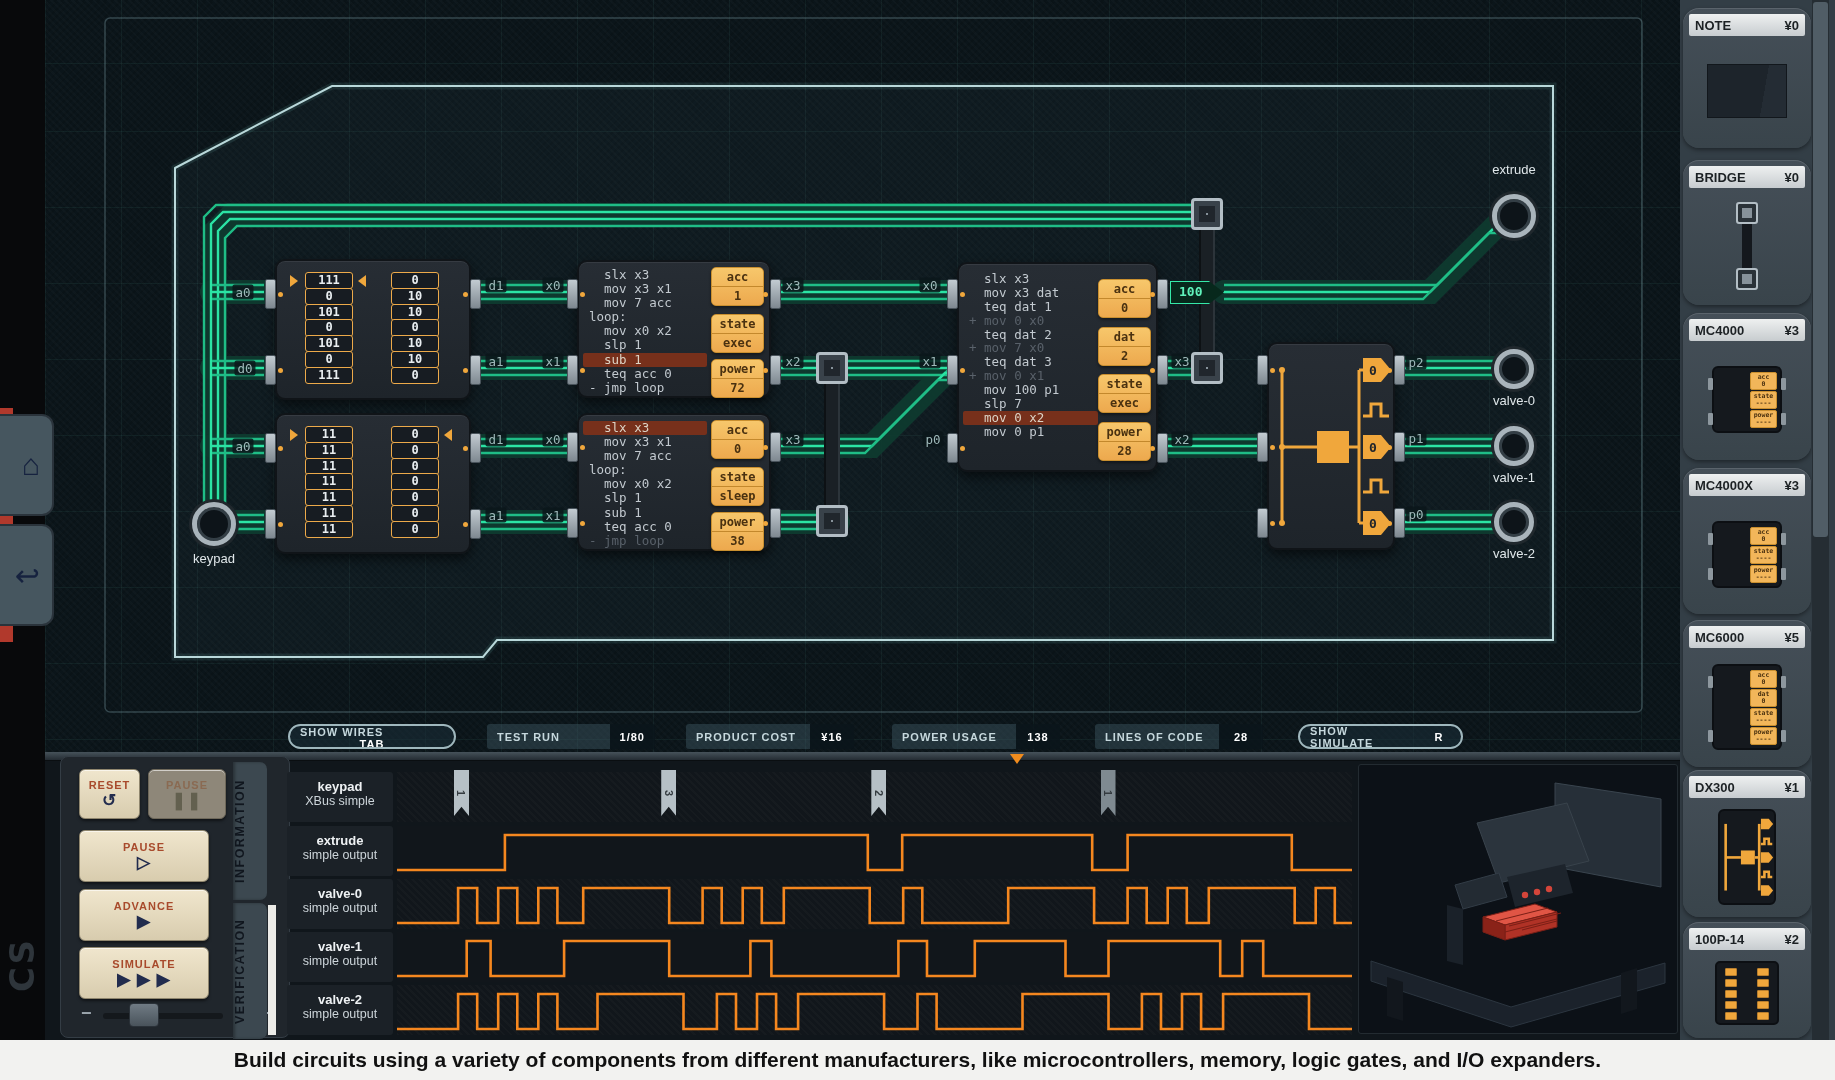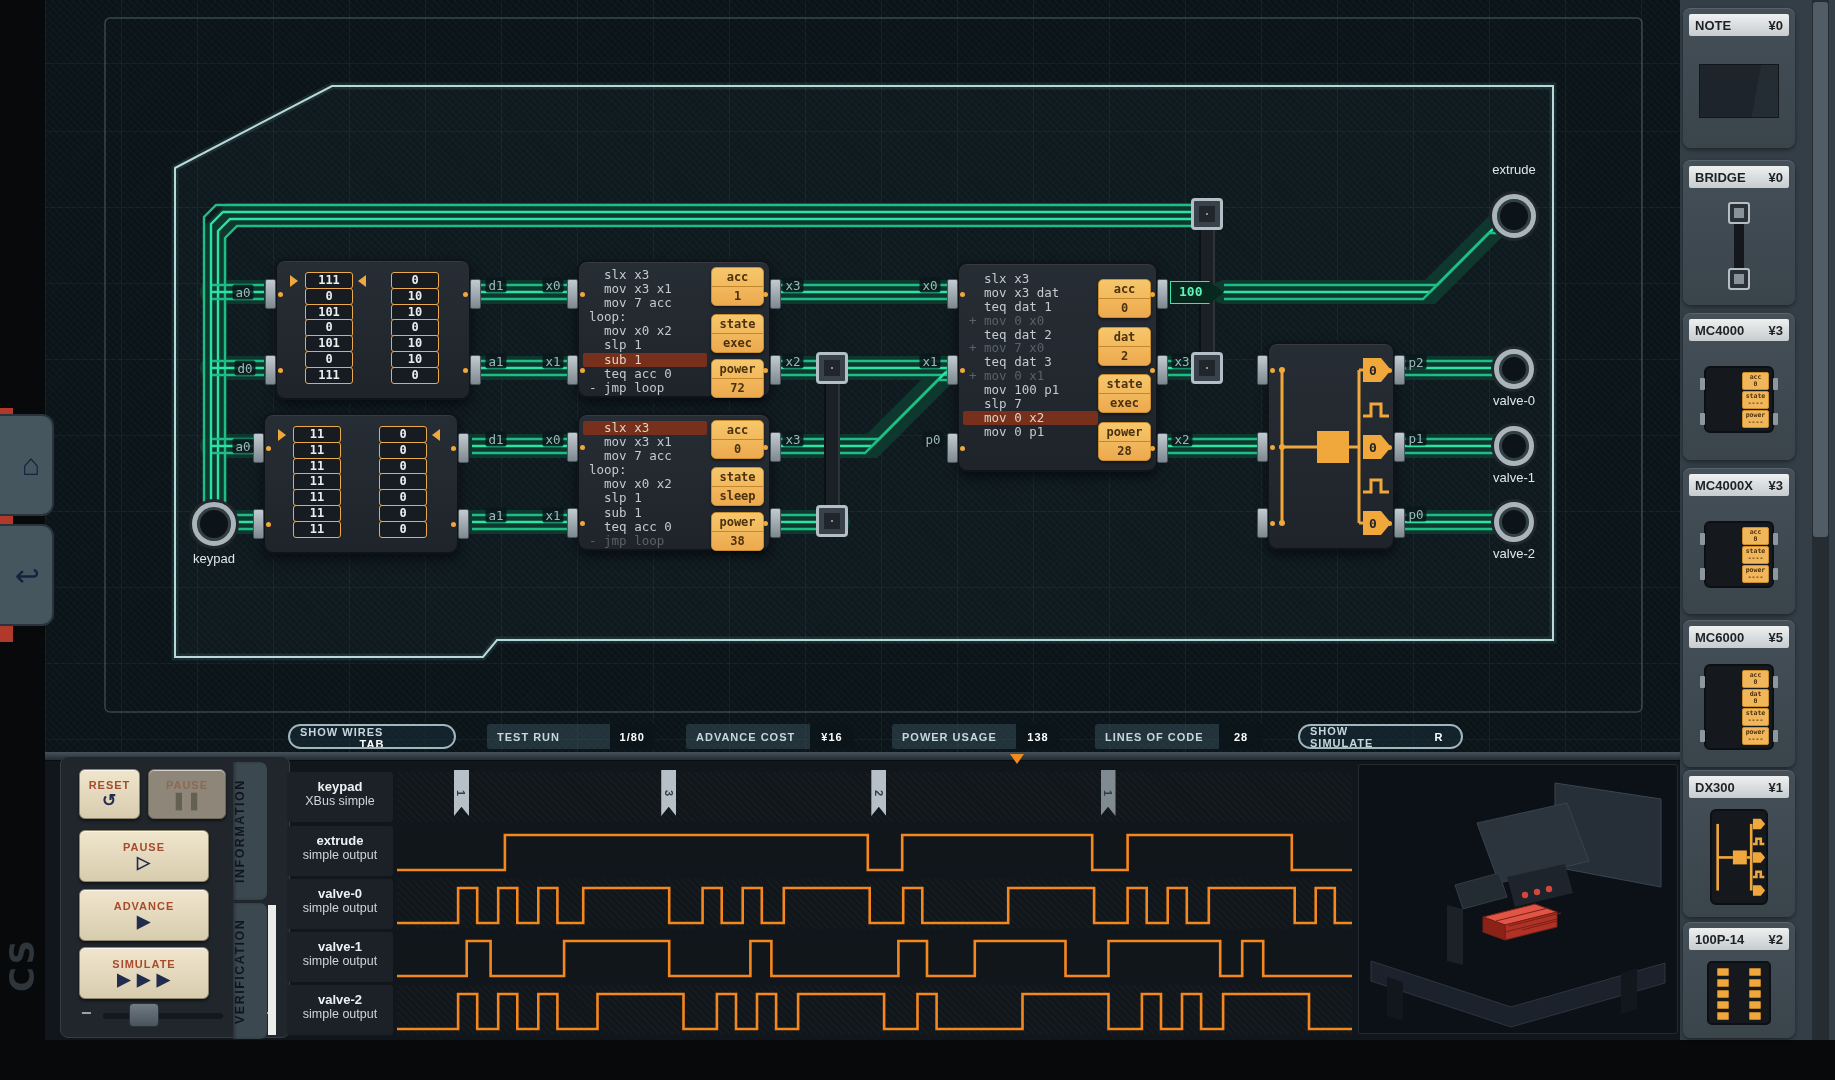--- a/index.html
+++ b/index.html
@@ -132,22 +132,22 @@
                  clip-path:polygon(0 0,100% 0,100% 100%,50% 80%,0 100%);
                  display:flex; align-items:center; justify-content:center; }
   .marker-flag span { transform:rotate(90deg); font:bold 11px "Liberation Sans", sans-serif; color:#343b40; }
   .marker-flag.dark { background:#7f8a91; }
 
   #info-panel { position:absolute; left:1313px; top:12px; width:320px; height:270px; background:#0c1117;
                 border:1px solid #232b31; border-radius:3px; }
 
   
   #sidebar { position:absolute; left:1680px; top:0; width:155px; height:1040px; background:#333e46; z-index:20; }
-  .part-card { position:absolute; left:3px; width:112px; background:linear-gradient(#454f58,#39444b);
-               border-radius:8px; box-shadow:inset 0 1px 0 rgba(255,255,255,0.12), 0 2px 4px rgba(0,0,0,0.4); }
+  .part-card { position:absolute; left:3px; width:128px; background:linear-gradient(#454f58,#39444b);
+               border-radius:16px; box-shadow:inset 0 1px 0 rgba(255,255,255,0.12), 0 2px 4px rgba(0,0,0,0.4); }
   .part-head { position:absolute; left:6px; right:6px; top:6px; height:22px; background:linear-gradient(#eef0f0,#c7cccf);
                border-radius:2px; display:flex; justify-content:space-between; align-items:center; padding:0 6px;
                font:bold 13px "Liberation Sans", sans-serif; color:#1c2124; }
   .part-prev { position:absolute; left:0; right:0; top:30px; bottom:4px; display:flex; align-items:center; justify-content:center; }
   .note-prev { width:80px; height:54px; background:linear-gradient(100deg,#1d242b 70%,#242c34 70%); border:1px solid #12171c; }
   .bridge-prev { position:relative; width:40px; height:88px; }
   .bridge-prev .bar { position:absolute; left:15px; top:10px; width:10px; height:68px; background:#14181d; }
   .bridge-prev .sq { position:absolute; left:9px; width:22px; height:22px; background:#87929a; border:2px solid #b3bec5;
                      box-shadow:inset 0 0 0 4px #2a3238; border-radius:3px; }
   .chip-prev { position:relative; background:#15191e; border:2px solid #0c0f13; border-radius:6px; }
@@ -287,21 +287,21 @@
     <div class="ram-col" style="left:114px;">
         <div class="ram-cell">0</div>
         <div class="ram-cell">10</div>
         <div class="ram-cell">10</div>
         <div class="ram-cell">0</div>
         <div class="ram-cell">10</div>
         <div class="ram-cell">10</div>
         <div class="ram-cell">0</div>
       </div>
   </div>
-  <div class="chip" id="ram2" style="left:263px;top:413px;width:196px;height:141px;">
+  <div class="chip" id="ram2" style="left:275px;top:413px;width:196px;height:141px;">
     <div class="port pl" style="top:18px;"></div>
     <div class="port pl" style="top:94px;"></div>
     <div class="port pr" style="top:18px;"></div>
     <div class="port pr" style="top:94px;"></div>
     <div class="tri r" style="left:13px;top:14px;"></div>
     <div class="tri l" style="left:167px;top:14px;"></div>
     <div class="ram-col" style="left:28px;">
         <div class="ram-cell">11</div>
         <div class="ram-cell">11</div>
         <div class="ram-cell">11</div>
@@ -476,21 +476,21 @@
   <div id="status-bar">
       <div class="sb-item bordered" style="left: 288px; width: 168px; flex-direction: column;">
         <span class="lab">SHOW WIRES</span>
         <span class="val">TAB</span>
       </div>
       <div class="sb-item" style="left: 487px; width: 168px;">
         <span class="lab">TEST RUN</span>
         <span class="val">1/80</span>
       </div>
       <div class="sb-item" style="left: 686px; width: 168px;">
-        <span class="lab">ADVANCE COST</span>
+        <span class="lab">PRODUCT COST</span>
         <span class="val">¥16</span>
       </div>
       <div class="sb-item" style="left: 892px; width: 168px;">
         <span class="lab">POWER USAGE</span>
         <span class="val">138</span>
       </div>
       <div class="sb-item" style="left: 1095px; width: 168px;">
         <span class="lab">LINES OF CODE</span>
         <span class="val">28</span>
       </div>
@@ -770,13 +770,16 @@
     <div id="red-stripe"></div>
     <div class="rail-btn" style="top:414px;">
       <span>⌂</span>
     </div>
     <div class="rail-btn" style="top:524px;">
       <span>↩</span>
     </div>
     <div id="rail-logo">CS</div>
   </div>
 
+  <div id="caption-bar">
+    <span>Build circuits using a variety of components from different manufacturers, like microcontrollers, memory, logic gates, and I/O expanders.</span>
+  </div>
 </div>
 
 </body></html>

